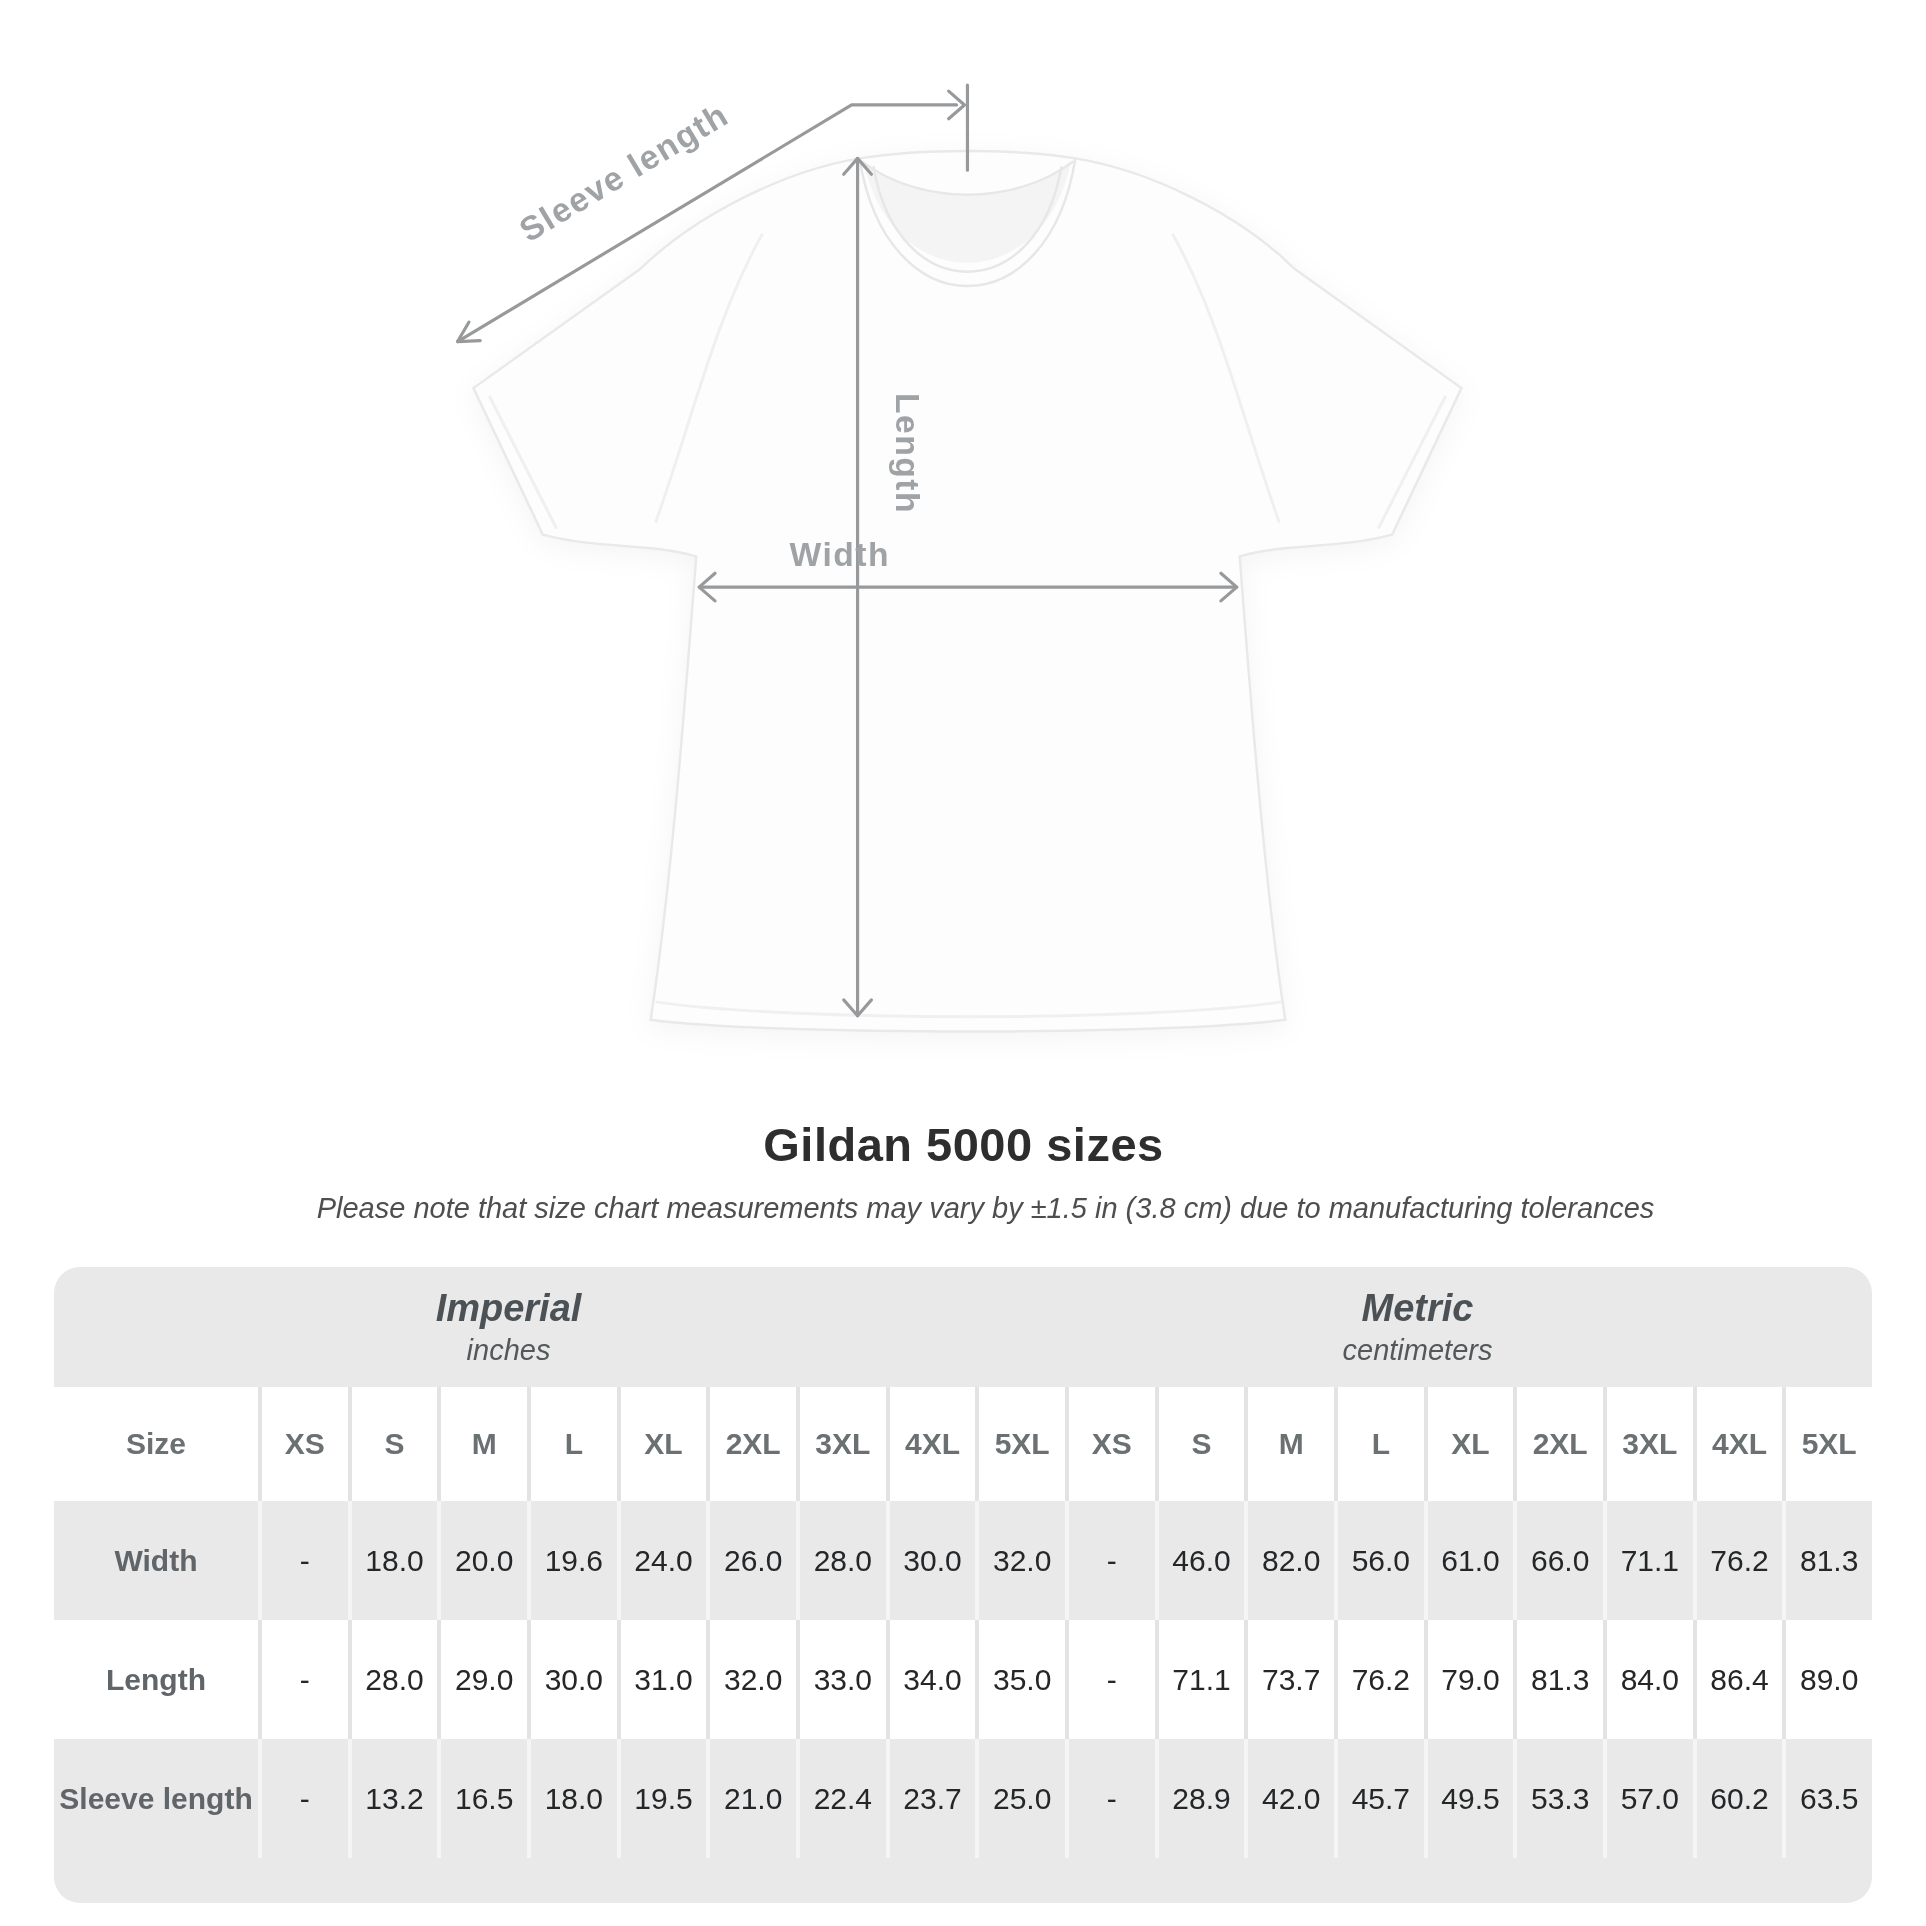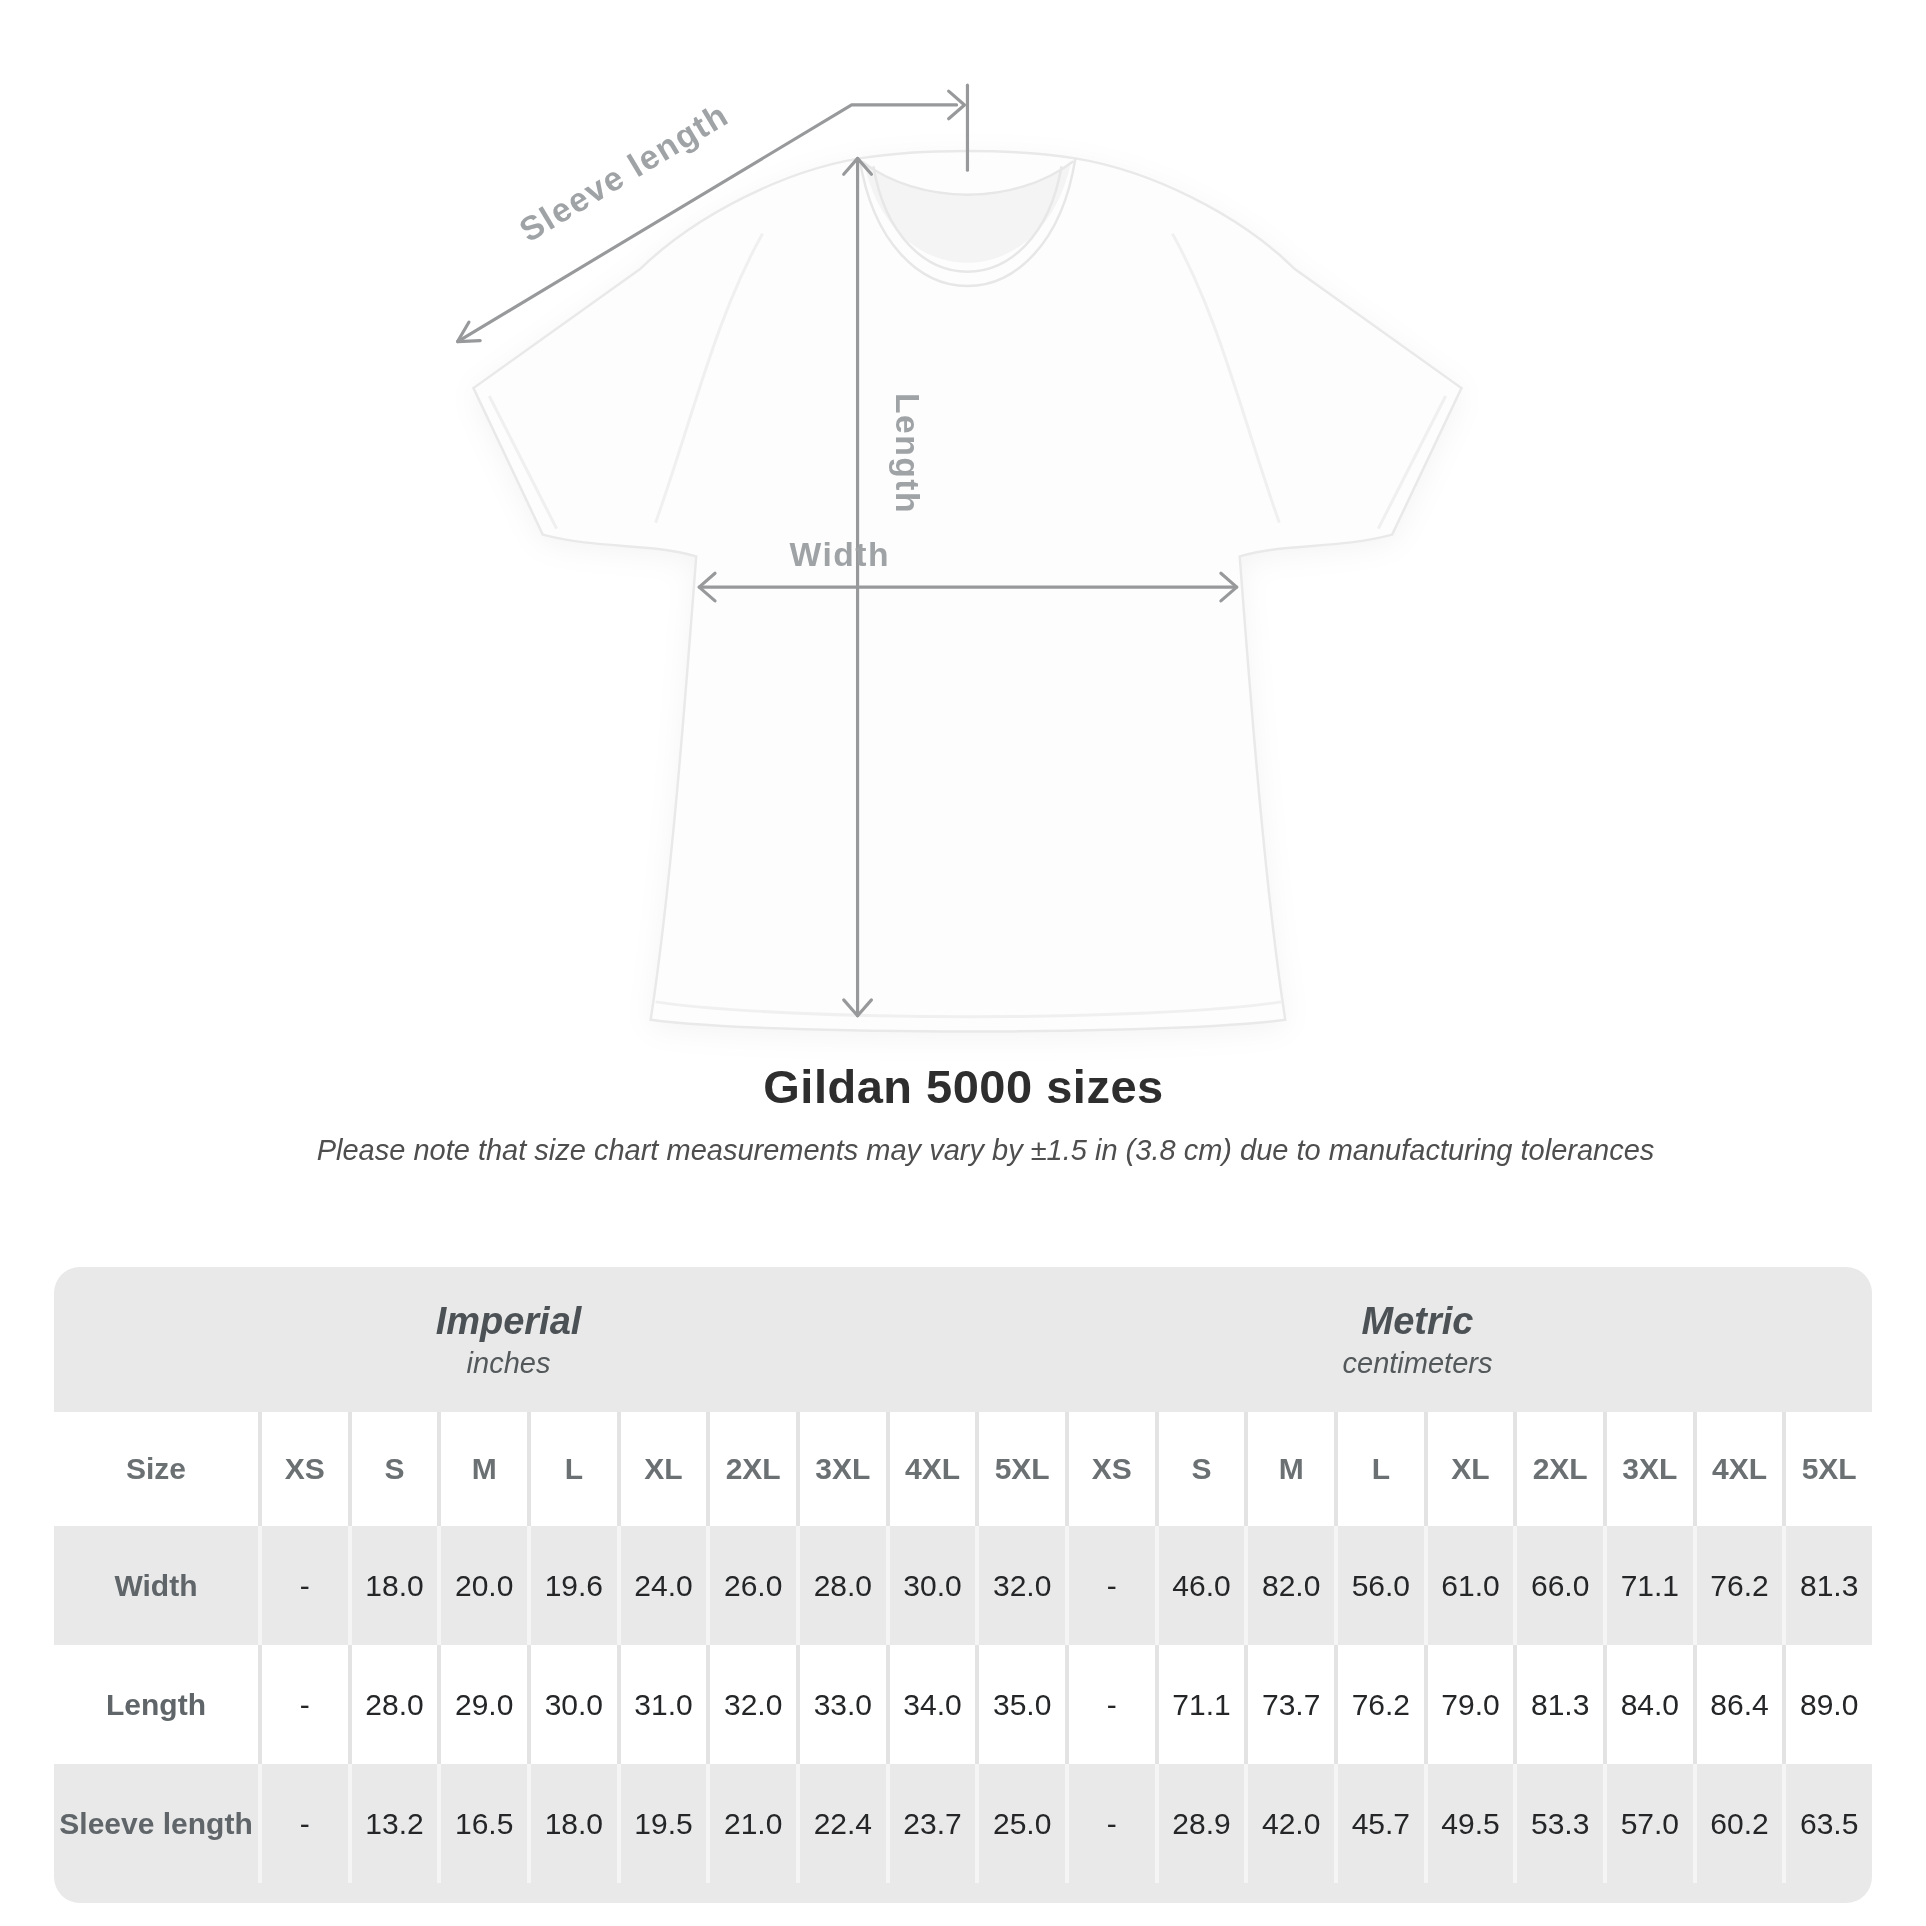--- a/index.html
+++ b/index.html
@@ -9,27 +9,27 @@
   
   .figure-svg{position:absolute;top:0;left:0;}
   .tee-body{fill:#fdfdfd;stroke:#e9e9e9;stroke-width:2.5;}
   .tee-line{fill:none;stroke:#e7e7e7;stroke-width:2.5;}
   .tee-soft{fill:none;stroke:#f0f0f0;stroke-width:3;}
   .neck-open{fill:#f4f4f4;stroke:none;}
   .dim{fill:none;stroke:#97999b;stroke-width:3.2;stroke-linecap:round;stroke-linejoin:round;}
   .dim-label{fill:#9fa3a6;font-weight:bold;font-size:34px;letter-spacing:1.5px;}
 
   
-  .title-wrap{position:absolute;top:1059px;left:0;width:1927px;text-align:center;}
+  .title-wrap{position:absolute;top:1117px;left:0;width:1927px;text-align:center;}
   .chart-title{font-size:47px;font-weight:bold;color:#2e2e2e;margin:0;letter-spacing:0.5px;}
   .chart-note{font-size:29px;font-style:italic;color:#4e4e4e;margin-top:20px;padding-left:44px;}
 
   
   .sizes-card{position:absolute;top:1267px;left:54px;width:1818px;height:636px;background:#e9e9e9;border-radius:26px;overflow:hidden;}
-  .band{display:grid;grid-template-columns:1fr 1fr;height:145px;align-items:center;}
+  .band{display:grid;grid-template-columns:1fr 1fr;height:120px;align-items:center;}
   .group{text-align:center;}
   .gname{font-size:38px;font-weight:bold;font-style:italic;color:#4b5154;}
   .gunit{font-size:29px;font-style:italic;color:#53585a;margin-top:4px;}
 
   .t-row{display:grid;grid-template-columns:204px repeat(18,1fr);}
   .r-header{height:114px;background:#ffffff;--sep:#e3e3e3;}
   .r-data{height:119px;}
   .r-white{background:#ffffff;--sep:#e3e3e3;}
   .r-gray{background:transparent;--sep:#f5f5f5;}
   .cell{display:flex;align-items:center;justify-content:center;}

